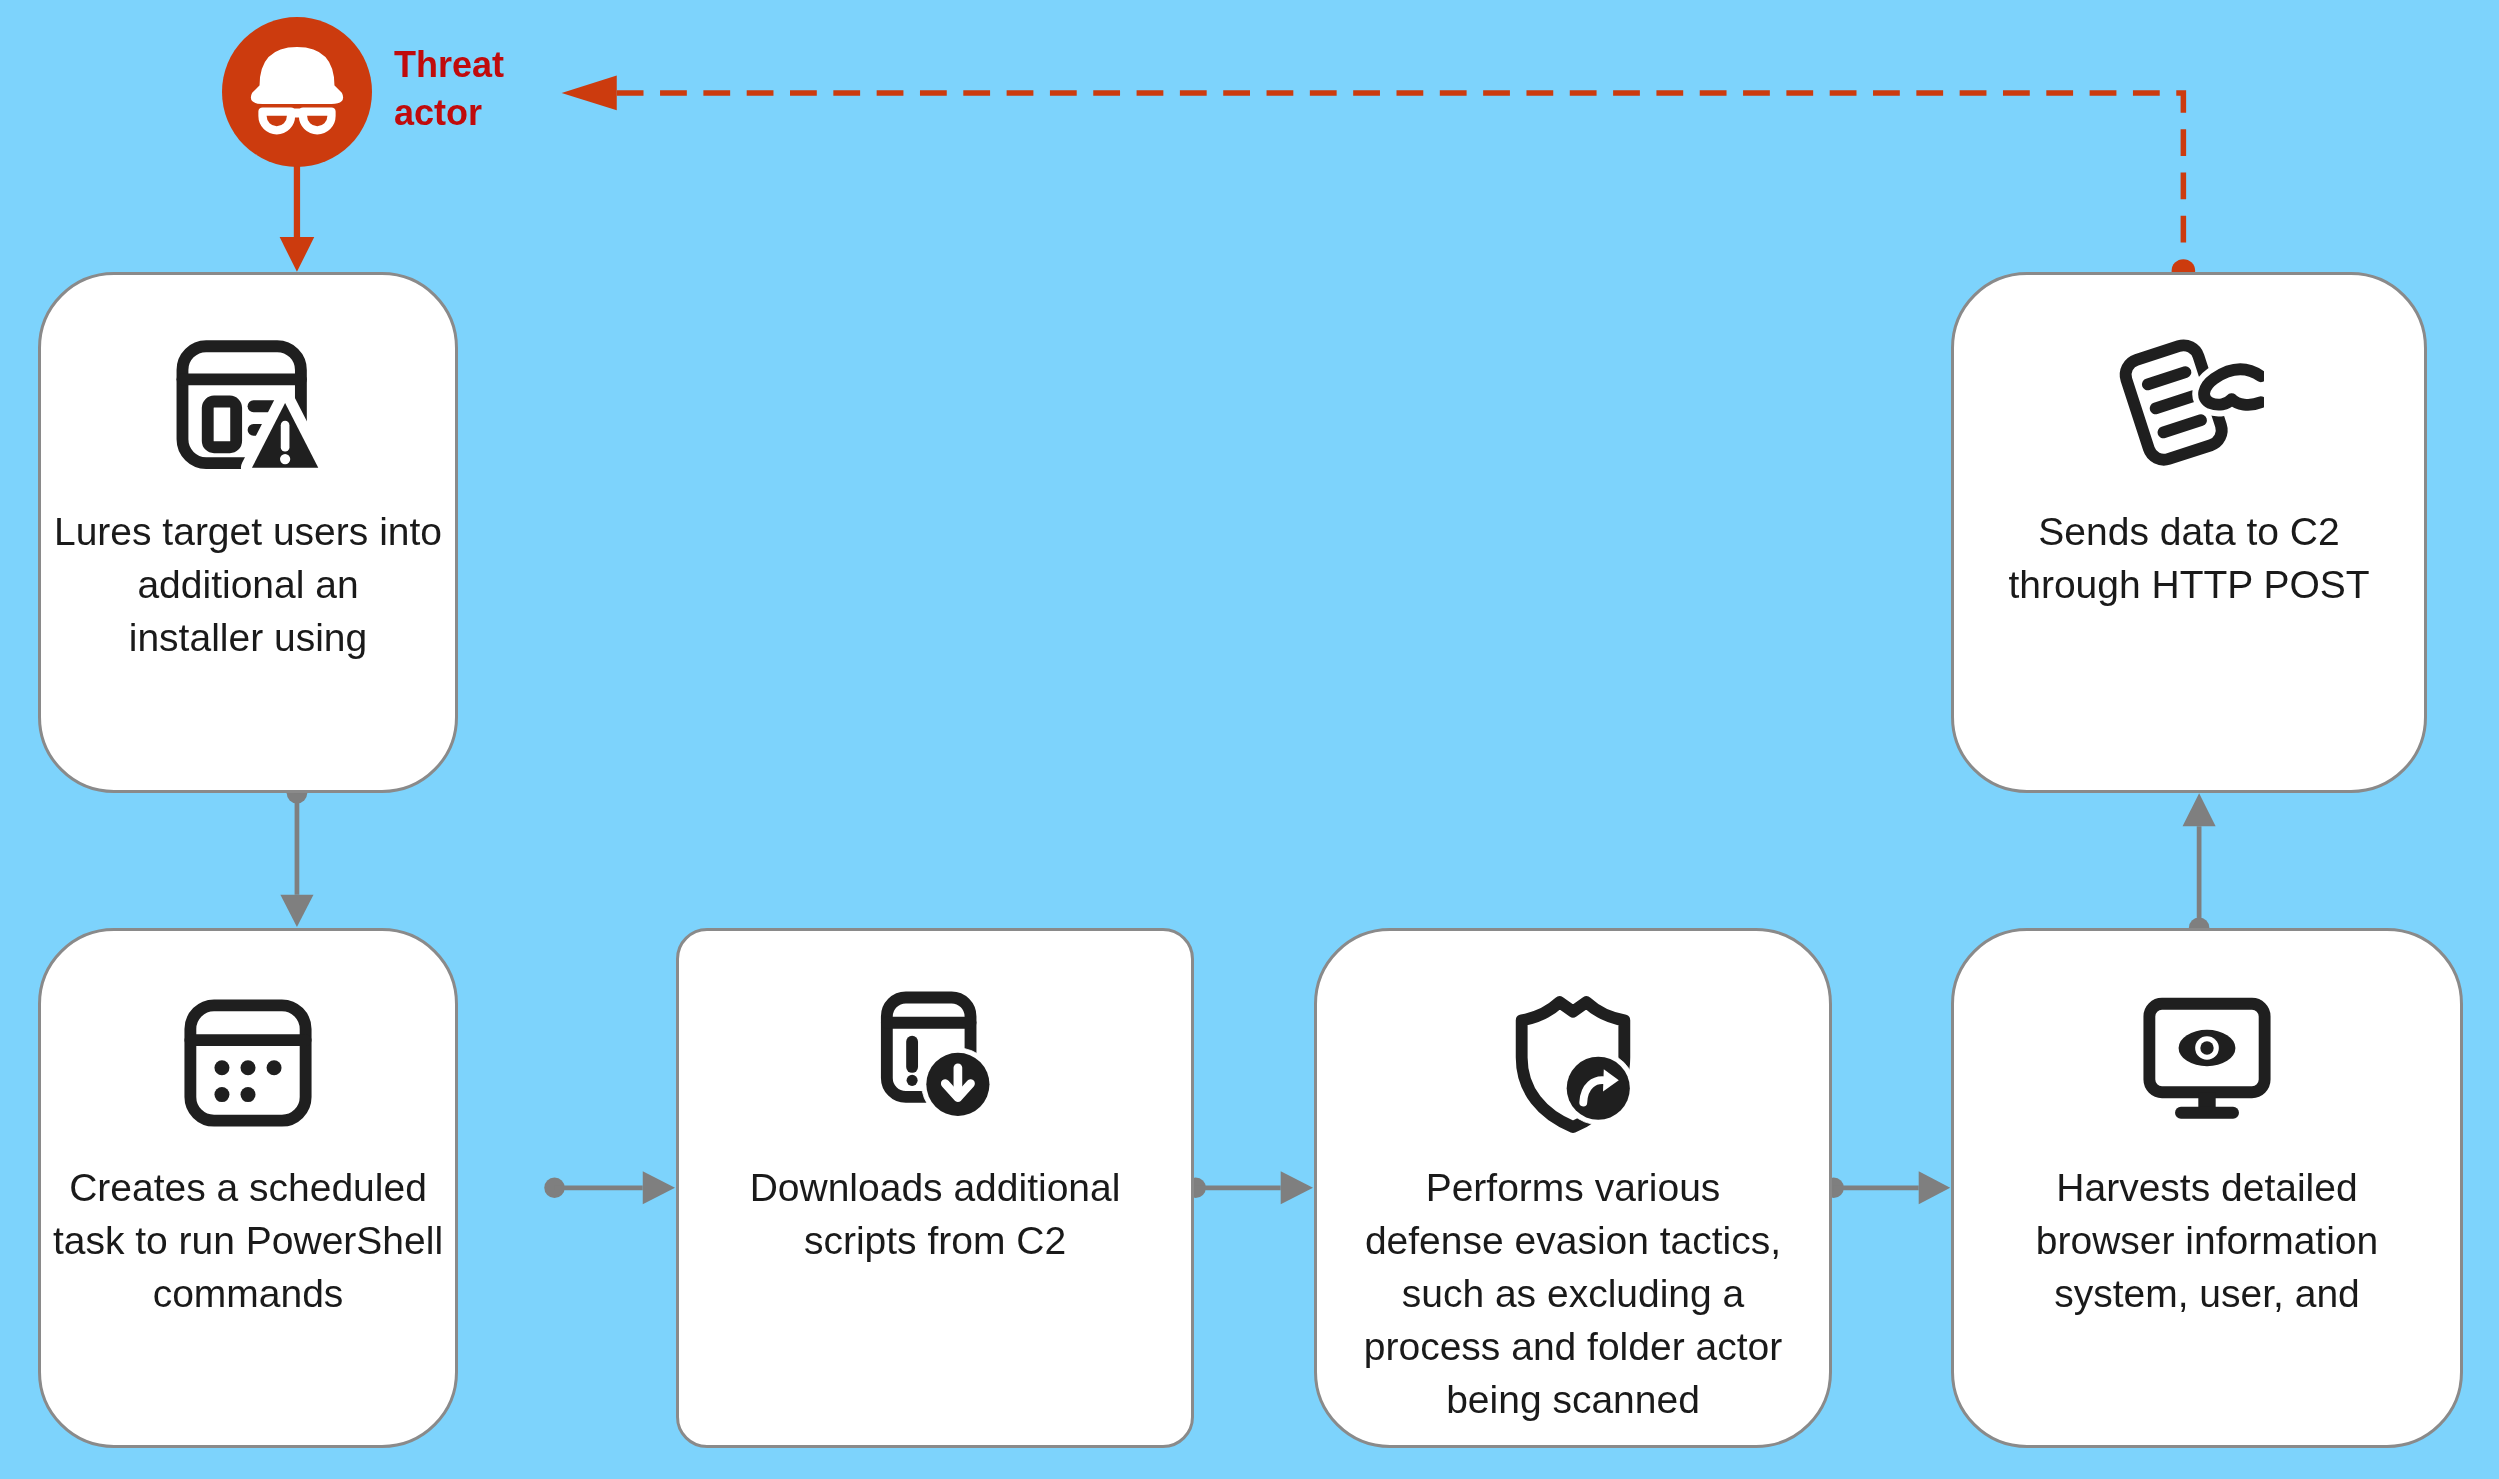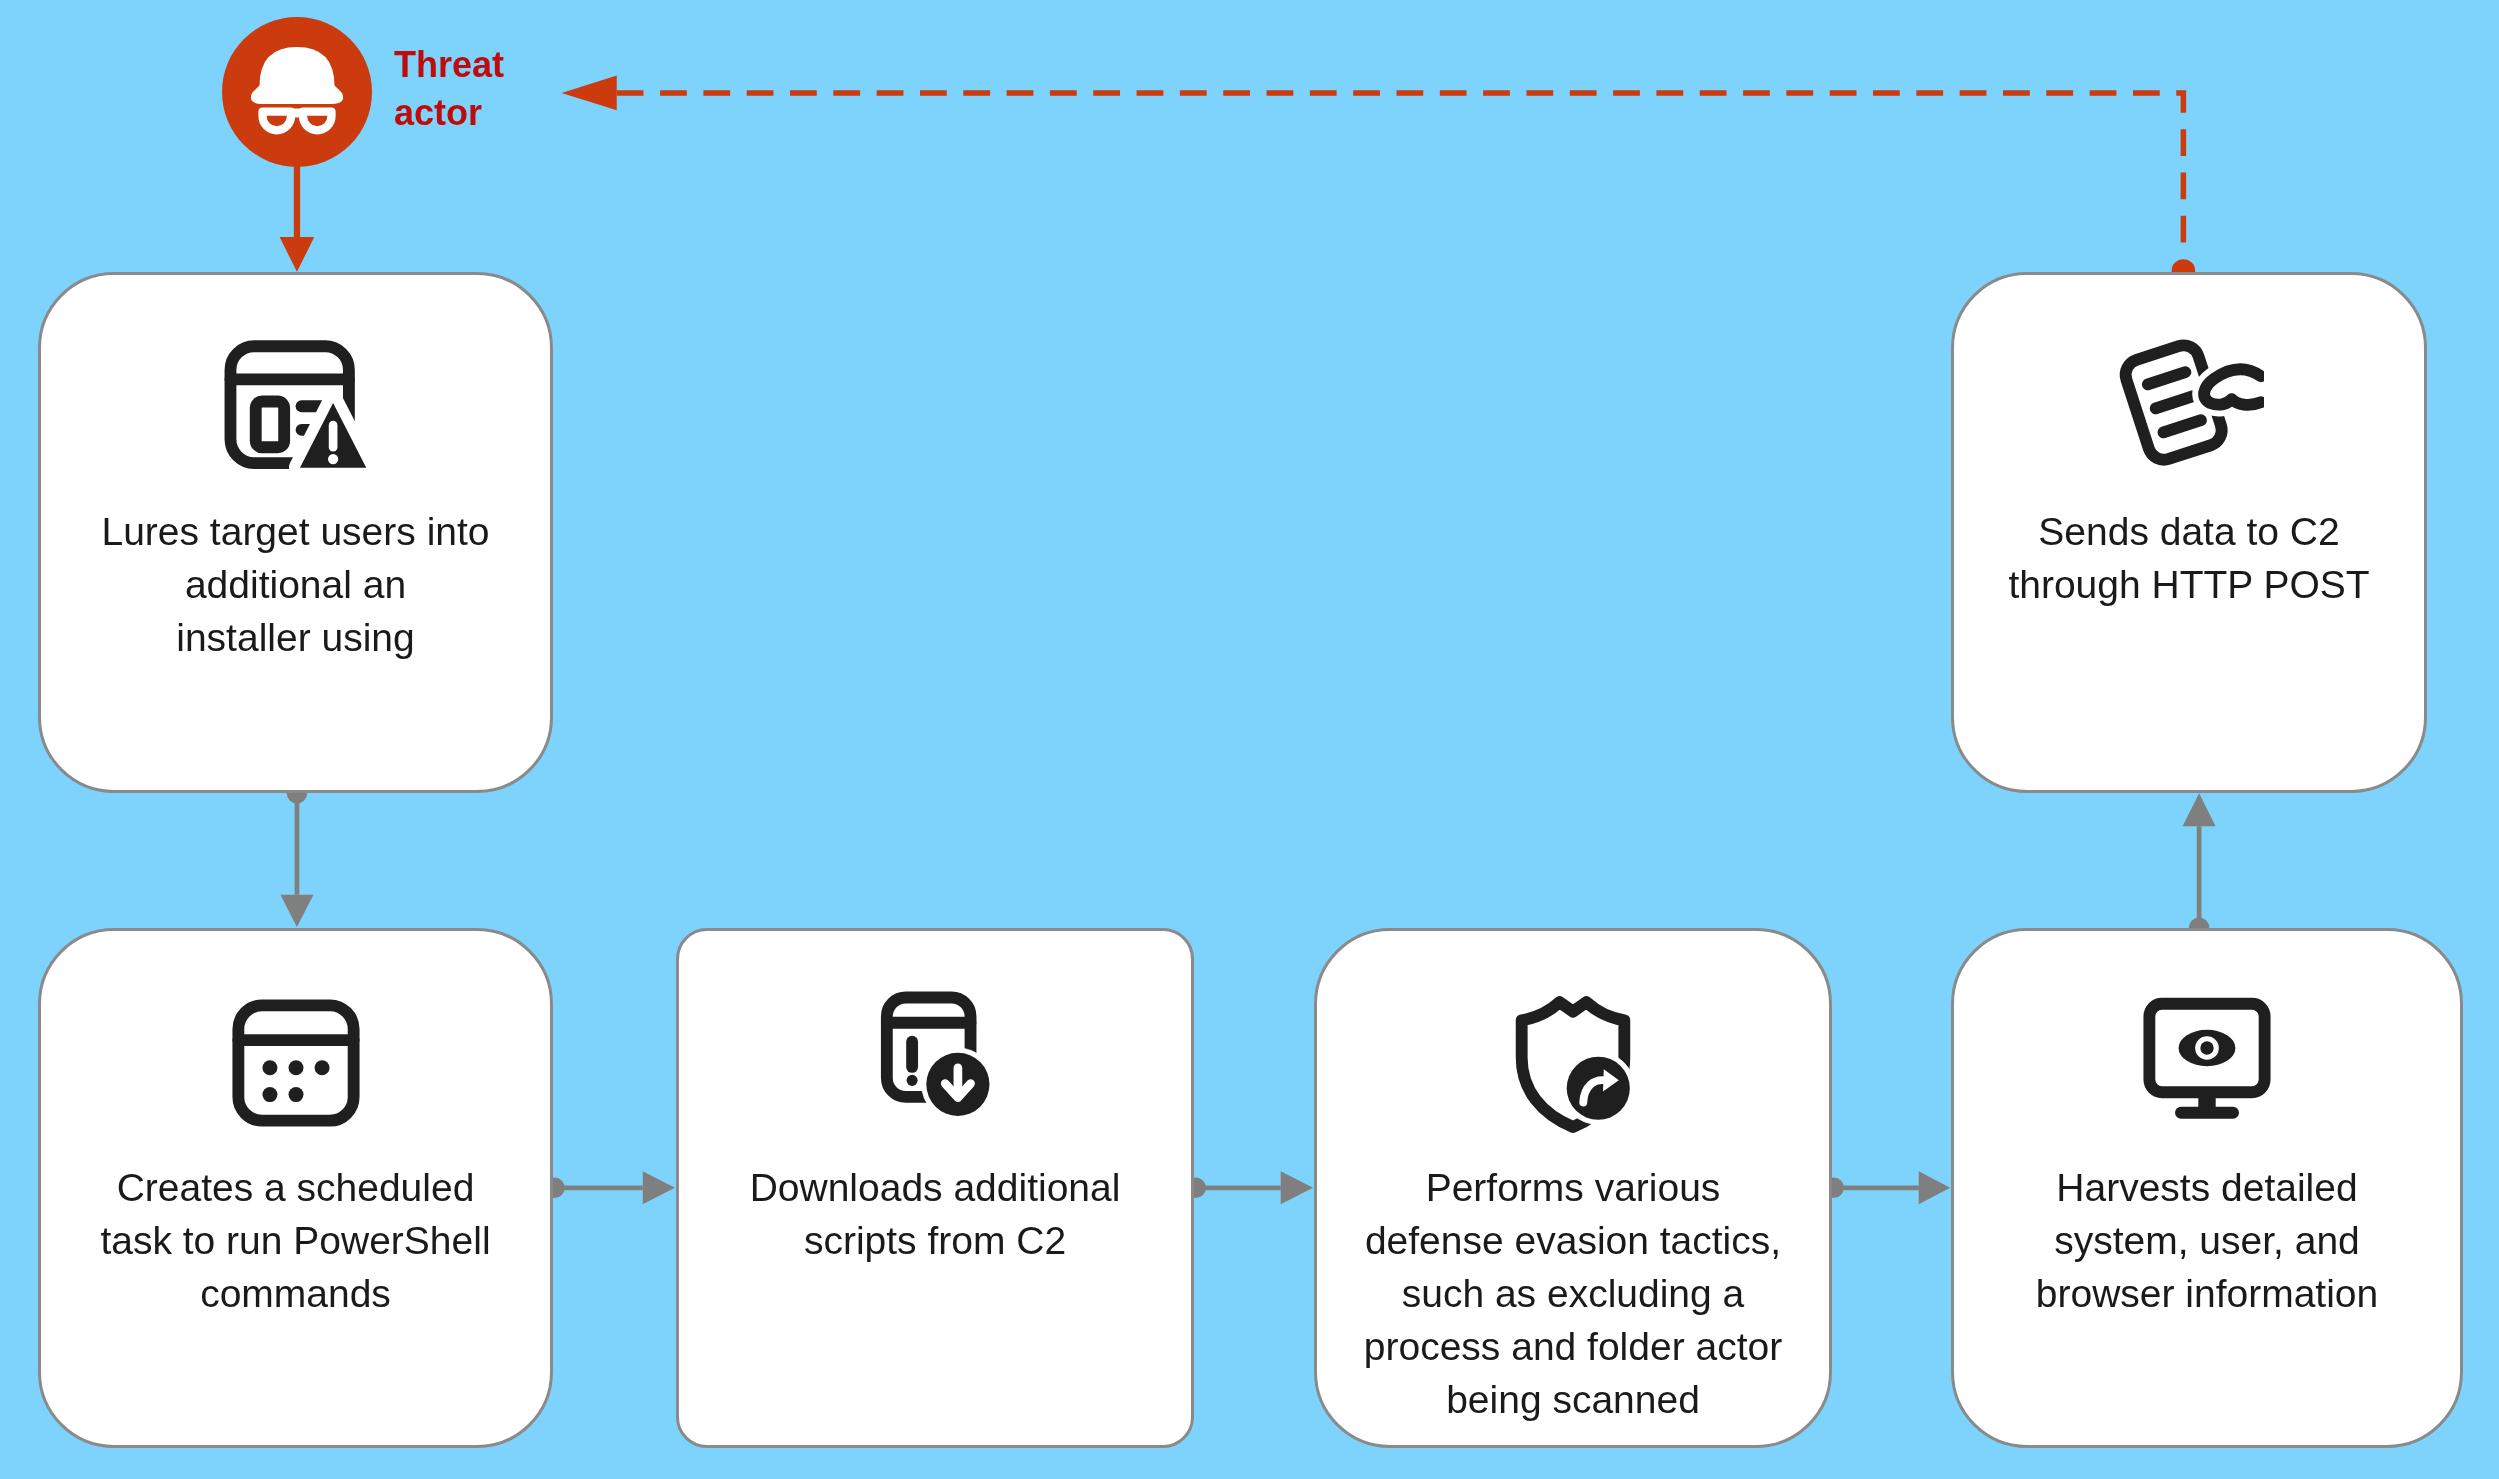--- a/index.html
+++ b/index.html
@@ -2,21 +2,21 @@
 <html style="font-size:12.6px"><head>
 <meta charset="utf-8">
 <style>
   html,body{margin:0;padding:0;background:#ffffff;overflow:hidden;}
   #canvas{position:relative;width:2500px;height:1480px;background:#7dd3fc;
           font-family:"Liberation Sans", sans-serif;}
   svg{display:block;}
   .connectors{position:absolute;left:0;top:0;width:2500px;height:1480px;}
 
   .step-box{
-    position:absolute;width:515px;height:520px;background:#ffffff;
+    position:absolute;width:420px;height:520px;background:#ffffff;
     border:3.2px solid #8a8a8a;border-radius:76px;box-sizing:border-box;
   }
   .box-icon{
     position:absolute;left:50%;top:57px;transform:translateX(-50%);
     width:150px;height:150px;
   }
   .box-text{
     position:absolute;left:50%;top:230px;transform:translateX(-50%);
     width:488px;text-align:center;color:#1a1a1a;
     font-size:39px;line-height:53px;font-weight:400;
@@ -184,22 +184,22 @@
     <svg class="box-icon" viewBox="0 0 190 190">
       <rect class="ic" x="22" y="20" width="146" height="112" rx="16"></rect>
       <ellipse class="icf" cx="95" cy="76" rx="36" ry="23"></ellipse>
       <circle cx="95" cy="76" r="15" fill="#ffffff"></circle>
       <circle class="icf" cx="95" cy="76" r="8.5"></circle>
       <rect class="icf" x="84" y="132" width="22" height="20"></rect>
       <line class="ic" x1="62" y1="158" x2="128" y2="158"></line>
     </svg>
     <div class="box-text">
       <span class="tl">Harvests detailed</span>
+      <span class="tl">browser information</span>
       <span class="tl">system, user, and</span>
-      <span class="tl">browser information</span>
     </div>
   </div>
 
   <div class="step-box" id="box-send-data">
     <svg class="box-icon" viewBox="0 0 190 190">
       <g transform="rotate(-18 80 90)">
         <rect class="ic" x="28" y="22" width="96" height="132" rx="20" stroke-width="14"></rect>
         <line class="ic" x1="52" y1="56" x2="102" y2="56" stroke-width="13"></line>
         <line class="ic" x1="52" y1="88" x2="102" y2="88" stroke-width="13"></line>
         <line class="ic" x1="52" y1="120" x2="102" y2="120" stroke-width="13"></line>

